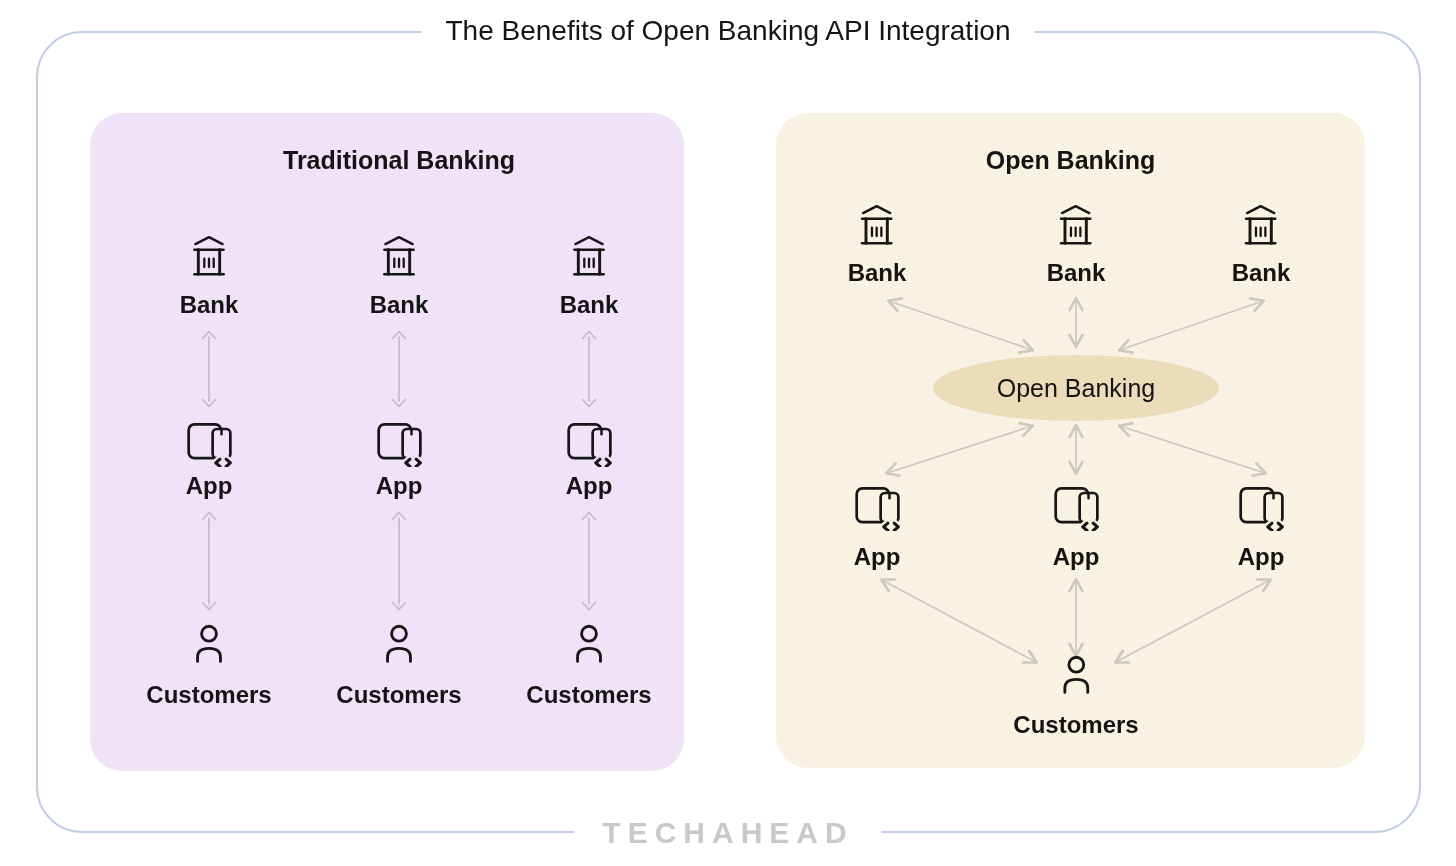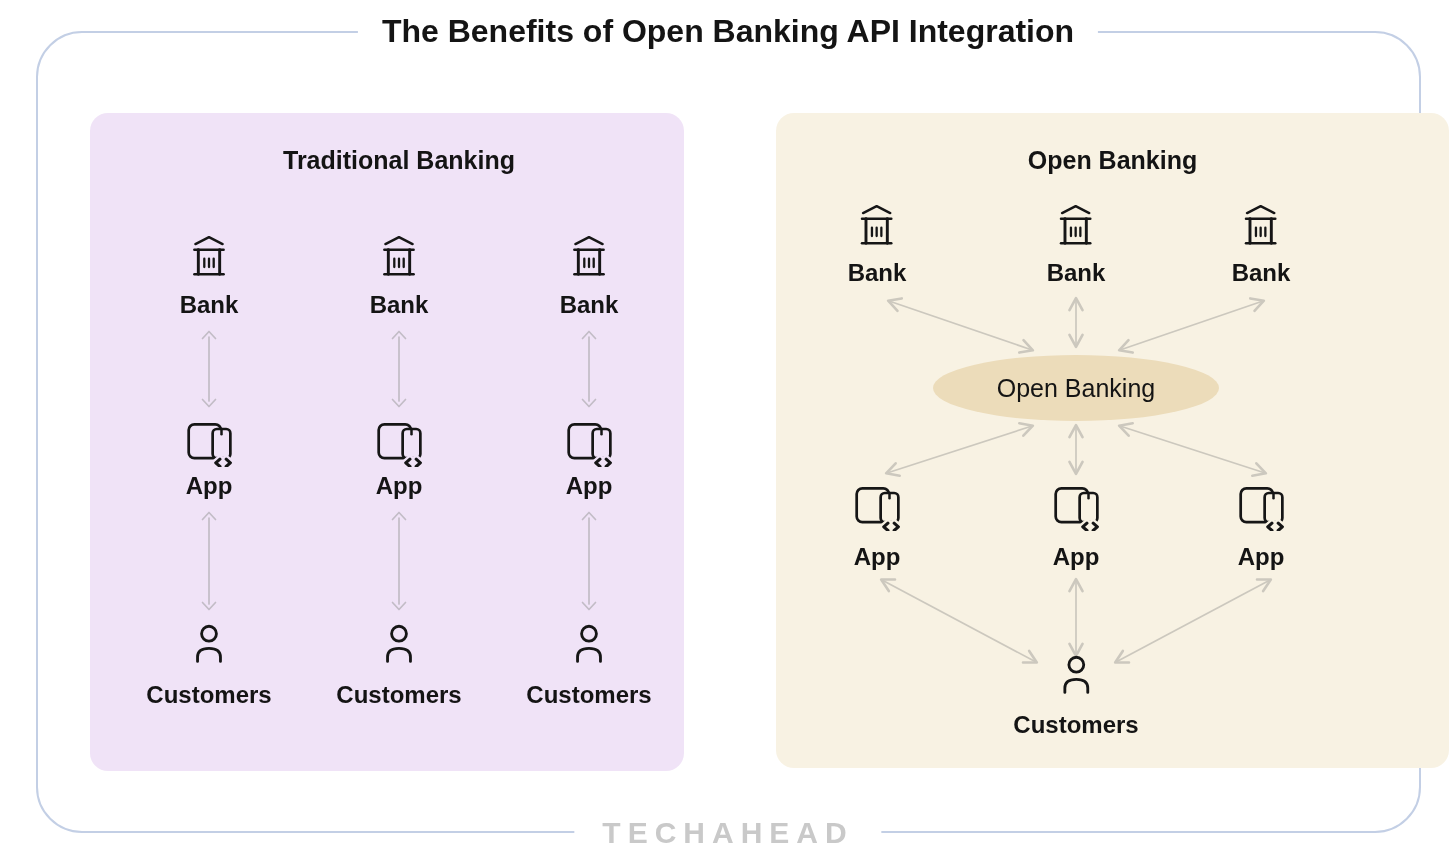--- a/index.html
+++ b/index.html
@@ -14,32 +14,32 @@
   }
   *{margin:0;padding:0;box-sizing:border-box;}
   html,body{width:1456px;height:866px;background:#ffffff;overflow:hidden;
     font-family:"Liberation Sans", sans-serif;color:var(--c-ink,#141414);}
   .canvas{position:relative;width:1456px;height:866px;}
 
   .outer-frame{position:absolute;left:36px;top:31px;width:1385px;height:802px;
     border:2px solid var(--c-border,#c3cfe5);border-radius:46px;}
 
   .main-title{position:absolute;top:12px;left:50%;transform:translateX(-50%);
-    background:#ffffff;padding:0 24px;font-size:32px;line-height:38px;font-weight:700;
+    background:#ffffff;padding:0 24px;font-size:28px;line-height:38px;font-weight:400;
     white-space:nowrap;z-index:5;}
 
   .brand-chip{position:absolute;top:815px;left:50%;transform:translateX(-50%);
     background:#ffffff;padding:0 28px;font-size:30px;line-height:36px;font-weight:700;
     letter-spacing:7px;color:var(--c-brand,#c9c9c9);white-space:nowrap;z-index:5;}
 
-  .panel{position:absolute;top:113px;border-radius:18px;padding-left:24px;}
+  .panel{position:absolute;top:113px;border-radius:32px;padding-left:24px;}
   .panel-traditional{left:90px;width:594px;height:658px;
     background:var(--c-panel_traditional,#f0e3f7);--panel-bg:var(--c-panel_traditional,#f0e3f7);
     padding-top:30px;}
-  .panel-open{left:776px;width:673px;height:655px;
+  .panel-open{left:776px;width:589px;height:655px;
     background:var(--c-panel_open,#f8f2e3);--panel-bg:var(--c-panel_open,#f8f2e3);}
 
   .panel-title{font-size:25px;line-height:34px;font-weight:700;text-align:center;}
   .panel-open .panel-title{position:absolute;left:0;right:0;top:30px;}
 
   .cols{display:flex;margin-top:55px;}
   .col{flex:1;display:flex;flex-direction:column;align-items:center;}
   .node-label{font-size:24px;line-height:30px;font-weight:700;white-space:nowrap;}
   .col .node-label.bank{margin-top:12px;}
   .v-arrow.a1{margin-top:8px;}

